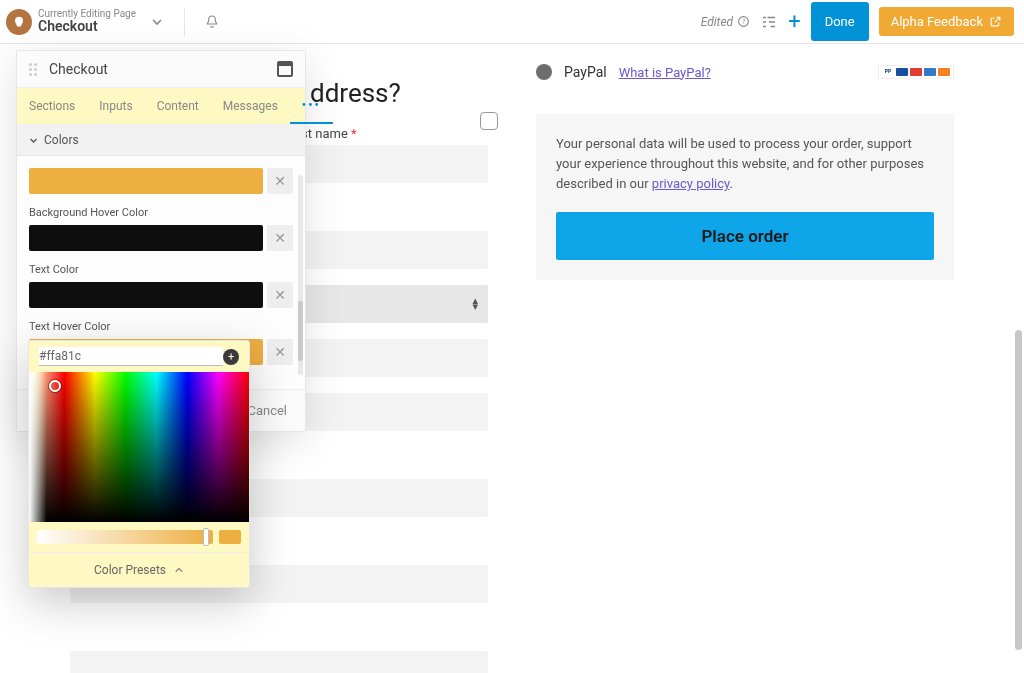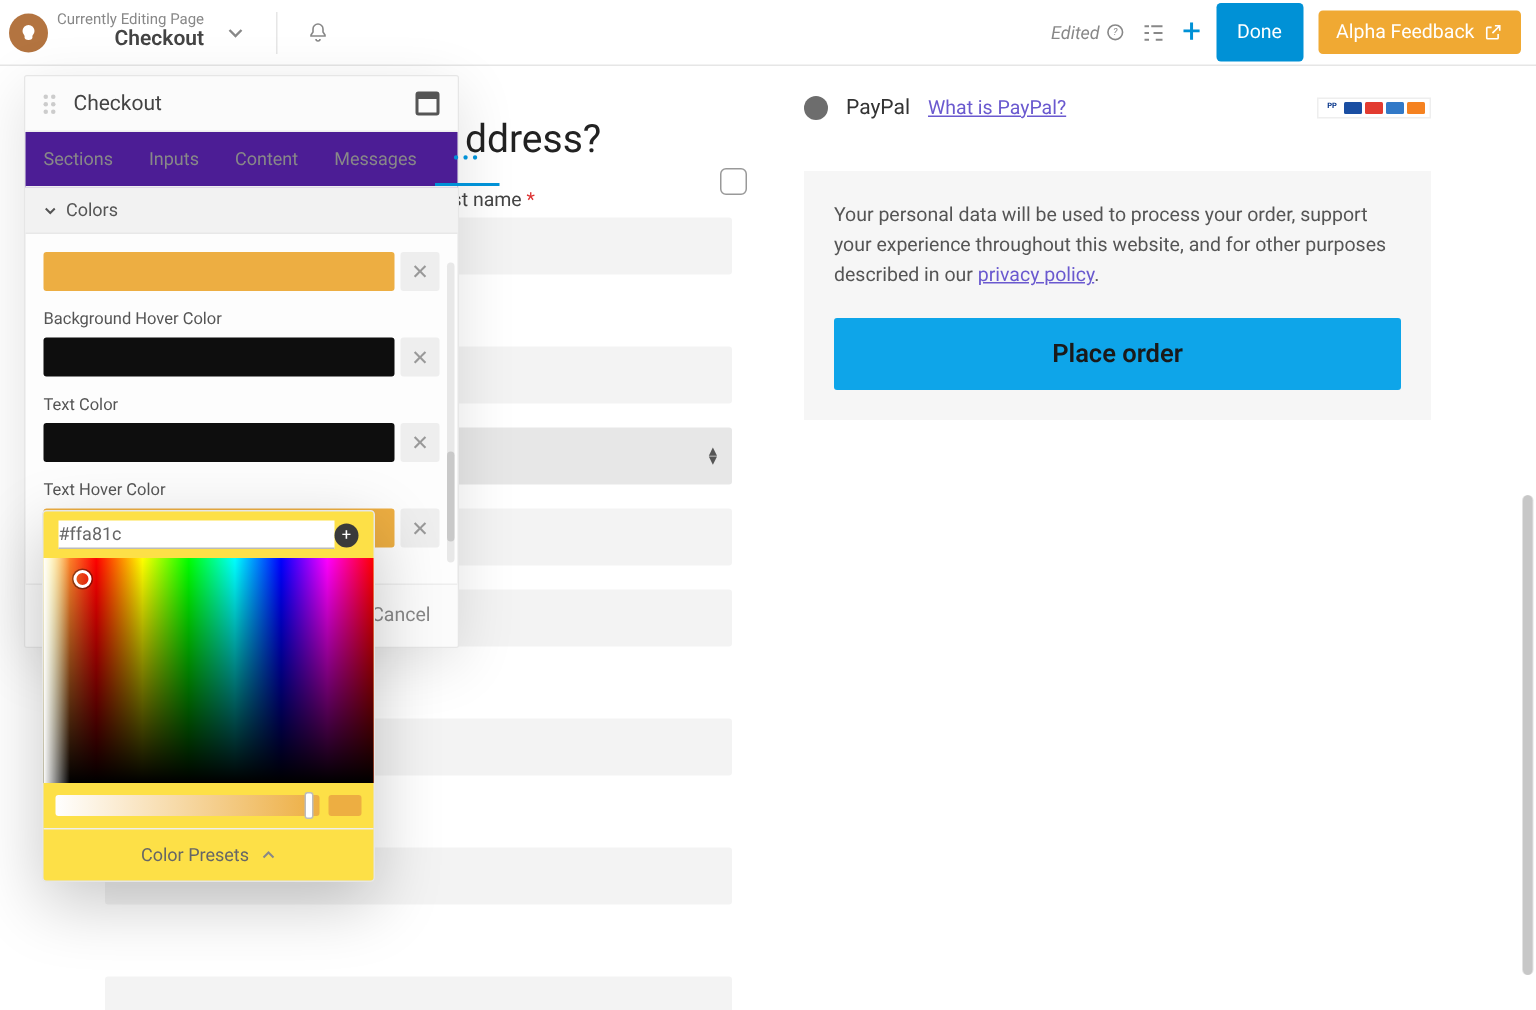--- a/index.html
+++ b/index.html
@@ -1,19 +1,19 @@
 <!DOCTYPE html>
 <html><head>
 <meta charset="utf-8">
 <style>
   * { box-sizing: border-box; font-family: -apple-system, BlinkMacSystemFont, "Segoe UI", Roboto, sans-serif; }
   body { margin:0; padding:0; background:#fff; color:#333; font-size:13px; }
   
   .topbar { height:44px; border-bottom:1px solid #e6e6e6; display:flex; align-items:center; justify-content:space-between; padding:0 10px 0 6px; }
-  .tb-left { display:flex; align-items:center; gap:6px;text-align:right; }
+  .tb-left { display:flex; align-items:center; gap:6px; }
   .logo { width:26px; height:26px; border-radius:50%; background:#b37440; display:flex; align-items:center; justify-content:center; }
   .logo svg { width:16px; height:16px; fill:#fff; }
   .tb-titleblock { display:flex; flex-direction:column; line-height:1.05; }
   .tb-sub { font-size:10px; color:#888; }
   .tb-title { font-size:14px; font-weight:600; color:#444; }
   .chev-btn, .bell-btn { display:flex; align-items:center; justify-content:center; width:30px; height:30px; color:#888; cursor:pointer; }
   .vdiv { width:1px; height:28px; background:#e6e6e6; margin:0 6px; }
   .tb-right { display:flex; align-items:center; gap:10px; }
   .edited { font-style:italic; color:#888; font-size:12px; display:flex; align-items:center; gap:4px; }
   .icon-grey { width:18px; height:18px; display:flex; align-items:center; justify-content:center; color:#888; cursor:pointer; }
@@ -46,36 +46,36 @@
   .privacy-link { color:#6a59cf; text-decoration:underline; }
   .place-order { width:100%; background:#0ea5e9; color:#1a1a1a; border:none; height:48px; font-size:17px; font-weight:600; border-radius:2px; cursor:pointer; }
   .ship-check { width:18px; height:18px; border:1.5px solid #999; border-radius:4px; position:absolute; right:10px; top:0; }
   
   .editor-panel { position:absolute; left:16px; top:50px; width:290px; background:#fdfdfd; border:1px solid #e6e6e6; border-radius:2px; box-shadow:0 10px 40px rgba(0,0,0,.12); }
   .ep-head { display:flex; align-items:center; gap:10px; padding:10px 12px; border-bottom:1px solid #eee; background:#fbfbfb;}
   .drag-dots { width:10px; display:grid; grid-template-columns:repeat(2,3px); gap:2px; }
   .drag-dots span { width:3px; height:3px; background:#ccc; border-radius:50%; }
   .ep-title { font-size:14px; color:#444; flex:1; }
   .ep-window-icon { width:16px; height:16px; border:2px solid #555; border-top-width:5px; border-radius:2px; }
-  .ep-tabs { display:flex; align-items:center; border-bottom:1px solid #eee; background:#4c1d95; }
+  .ep-tabs { display:flex; align-items:center; border-bottom:1px solid #eee; background:#fef9c3; }
   .ep-tab { padding:10px 12px; font-size:12px; color:#888; cursor:pointer; }
   .ep-tab-more { padding:10px 12px; color:#0091d6; border-bottom:2px solid #0091d6; letter-spacing:2px; font-weight:bold; }
   .ep-section { padding:8px 12px; font-size:12px; color:#555; display:flex; align-items:center; gap:6px; background:#f2f2f2; border-bottom:1px solid #e8e8e8;}
   .ep-body { padding:12px; max-height:380px; overflow:auto;}
   .color-item { margin-bottom:12px; }
   .ci-label { font-size:11px; color:#555; margin-bottom:6px; display:block; }
   .swatch-row { display:flex; gap:0; align-items:center; }
   .swatch { height:26px; flex:1; border-radius:2px; }
   .swatch-x { width:26px; height:26px; display:flex; align-items:center; justify-content:center; background:#eee; color:#999; font-size:14px; cursor:pointer; border-radius:2px; margin-left:4px;}
   .ep-scroll { position:absolute; right:2px; top:124px; width:5px; height:200px; background:#e8e8e8; border-radius:3px; }
   .ep-scroll-thumb { position:absolute; right:2px; top:250px; width:5px; height:60px; background:#c9c9c9; border-radius:3px; }
   .ep-action-row { padding:12px; border-top:1px solid #eee; display:flex; justify-content:flex-end; gap:10px; background:#fbfbfb;}
   .cancel-btn { background:none; border:none; color:#888; font-size:13px; cursor:pointer; }
   
-  .picker { position:absolute; left:28px; top:340px; width:222px; background:#fde047; border:1px solid #e6e6e6; border-radius:3px; box-shadow:0 14px 45px rgba(0,0,0,.22); }
+  .picker { position:absolute; left:28px; top:340px; width:222px; background:#fef9c3; border:1px solid #e6e6e6; border-radius:3px; box-shadow:0 14px 45px rgba(0,0,0,.22); }
   .pk-head { display:flex; align-items:center; padding:6px 10px; }
   .pk-input { border:none; outline:none; font-size:12px; color:#666; flex:1; padding:2px 0; border-bottom:1px solid #bbb;}
   .pk-add { width:16px; height:16px; border-radius:50%; background:#3a3a3a; color:#fff; font-size:11px; display:flex; align-items:center; justify-content:center; cursor:pointer; }
   .pk-spectrum { height:150px;
     background:
       linear-gradient(to top, #000, rgba(0,0,0,0)),
       linear-gradient(to right,
         rgba(255,255,255,.0) 0%, rgba(255,255,255,0) 2%,
         #ff0000, #ffff00, #00ff00, #00ffff, #0000ff, #ff00ff, #ff0000);
     position:relative;

